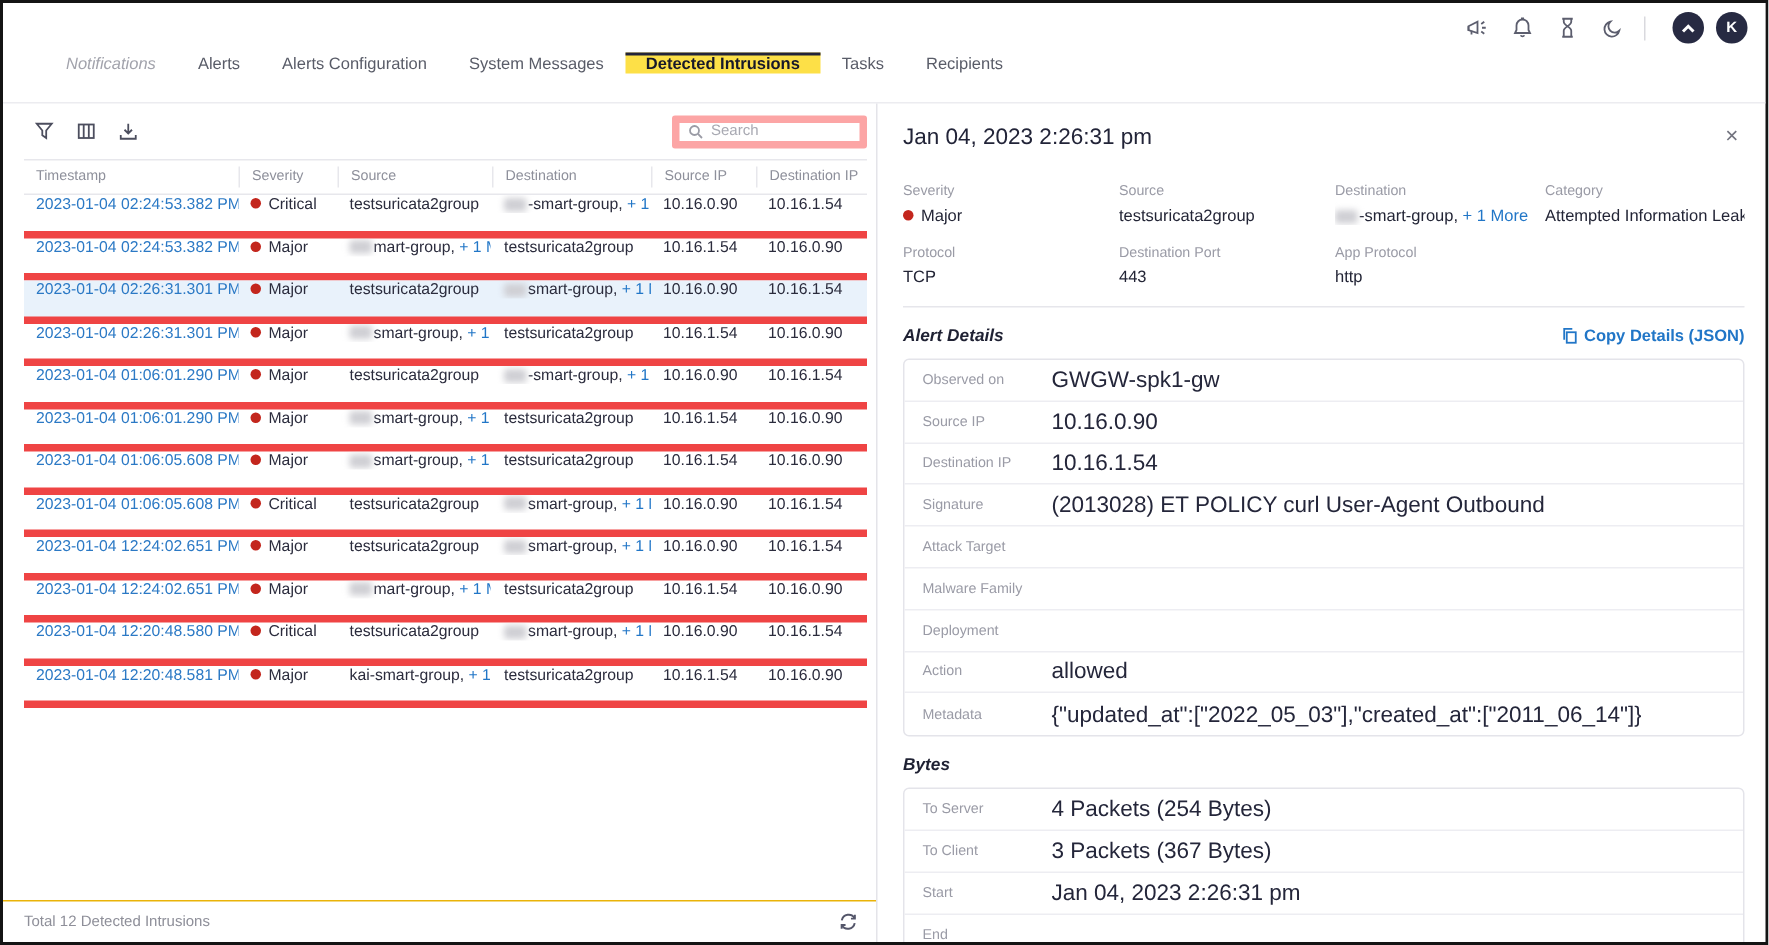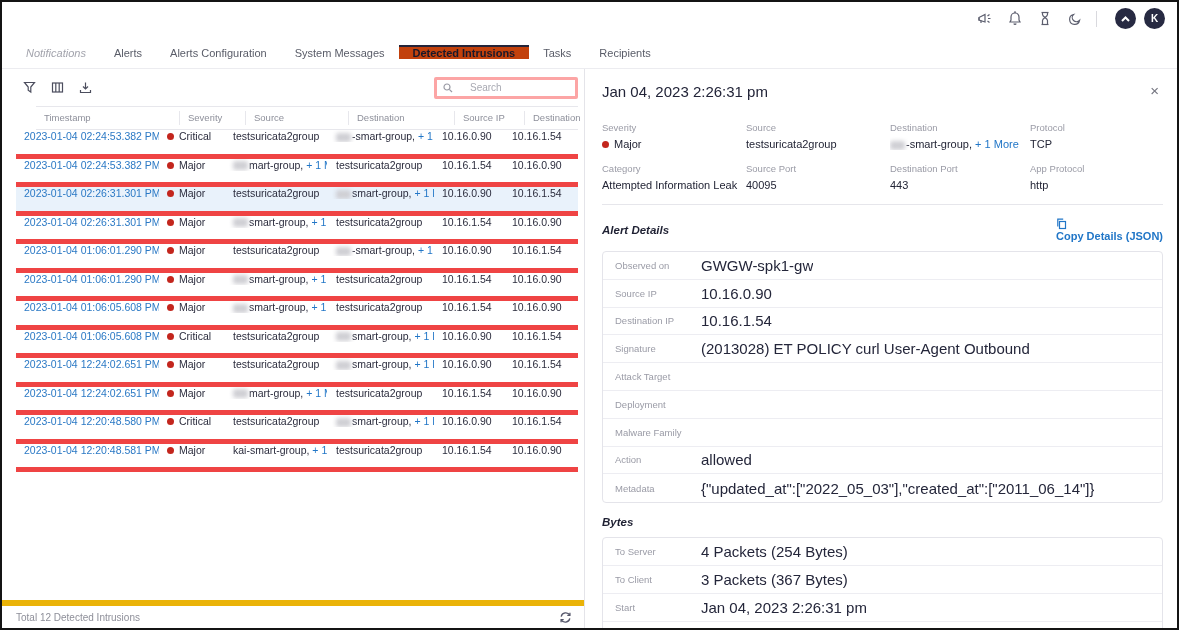--- a/index.html
+++ b/index.html
@@ -8,77 +8,77 @@
 
   
   .topbar { height:33px; flex:0 0 33px; display:flex; align-items:center; justify-content:flex-end; padding-right:12px; background:#fff; }
   .topbar .icn { width:30px; height:22px; display:flex; align-items:center; justify-content:center; cursor:pointer; }
   .topbar svg { stroke:#5c5e6e; fill:none; stroke-width:1.2; }
   .tb-divider { width:1px; height:16px; background:#d9d9de; margin:0 10px 0 6px; }
   .circle-btn { width:21px; height:21px; border-radius:50%; background:#272a42; color:#fff; display:flex; align-items:center; justify-content:center; margin-left:8px; cursor:pointer; font-size:10px; font-weight:bold; }
   .circle-btn svg { stroke:#fff; stroke-width:2; fill:none; }
 
   
-  .tabstrip { height:34px; flex:0 0 34px; display:flex; align-items:center; border-bottom:1px solid #ececf0; background:#fff; padding-left:10px; }
+  .tabstrip { height:34px; flex:0 0 34px; display:flex; align-items:flex-start; border-bottom:1px solid #ececf0; background:#fff; padding-left:28px; }
   .tab { display:flex; align-items:center; padding:0 14px; font-size:11px; color:#595c68; cursor:pointer; border-top:2px solid transparent; white-space:nowrap; }
   .tab.page { font-style:italic; color:#a2a3ac; }
-  .tab.active { background:#c2410c; color:#17182a; font-weight:bold; border-top:2px solid #23243a; }
+  .tab.active { background:#fde047; color:#17182a; font-weight:bold; border-top:2px solid #23243a; }
 
   
   .main { flex:1 1 auto; display:flex; min-height:0; }
   .list-panel { width:583px; flex:0 0 583px; border-right:1px solid #e4e4e9; display:flex; flex-direction:column; min-height:0; }
   .detail-panel { flex:1 1 auto; min-width:0; overflow:hidden; padding:14px 14px 0 17px; position:relative; }
 
   
   .list-toolbar { height:37px; flex:0 0 37px; display:flex; align-items:center; padding:0 6px 0 14px; }
   .tool-icn { width:26px; height:22px; display:flex; align-items:center; justify-content:center; cursor:pointer; margin-right:2px; }
   .tool-icn svg { stroke:#4c4e5e; fill:none; stroke-width:1.2; }
-  .search-box { margin-left:auto; width:144px; height:22px; border:3px solid #fca5a5; border-radius:2px; display:flex; align-items:center; padding:0 6px; background:#fff;gap:12px; }
+  .search-box { margin-left:auto; width:130px; height:22px; border:5px solid #fca5a5; border-radius:2px; display:flex; align-items:center; padding:0 6px; background:#fff; }
   .search-box svg { stroke:#9a9ba5; fill:none; stroke-width:1.2; flex:0 0 auto; }
   .search-box input { border:none; outline:none; width:100%; font-size:10px; margin-left:5px; color:#444; font-family:"Liberation Sans", sans-serif; }
   .search-box input::placeholder { color:#a8a9b2; }
 
   
   .table-wrap { flex:1 1 auto; min-height:0; overflow:hidden; padding:0 6px 0 14px; }
-  .thead { display:flex; height:24px; align-items:center; border-top:1px solid #e7e7ec; border-bottom:1px solid #e7e7ec;margin-left:20px; }
+  .thead { display:flex; height:24px; align-items:center; border-top:1px solid #e7e7ec; border-bottom:1px solid #e7e7ec; }
   .th { font-size:9.5px; color:#8e909b; padding-left:8px; border-left:1px solid #e7e7ec; height:14px; line-height:14px; overflow:hidden; white-space:nowrap; }
   .th:first-child { border-left:none; }
   .trow { display:flex; height:28.5px; align-items:flex-start; border-bottom:5px solid #ef4444; cursor:pointer; }
   .trow.selected { background:#e9f2fb; }
   .td { font-size:10.5px; color:#2b2c3d; padding-left:8px; overflow:hidden; white-space:nowrap; }
   .c-ts { width:143px; flex:0 0 143px; }
   .c-sev { width:66px; flex:0 0 66px; }
   .c-src { width:103px; flex:0 0 103px; }
   .c-dst { width:106px; flex:0 0 106px; }
   .c-sip { width:70px; flex:0 0 70px; }
   .c-dip { width:75px; flex:0 0 75px; }
   .ts-link { color:#2b79c5; text-decoration:none; }
   .sev-dot { display:inline-block; width:7px; height:7px; border-radius:50%; background:#c3261d; margin-right:5px; }
   .redact { display:inline-block; width:15px; height:9px; background:#cfcfd4; border-radius:2px; filter:blur(2px); margin-right:1px; vertical-align:middle; }
   .more-link { color:#2176c7; cursor:pointer; white-space:nowrap; }
   .trow .more-link { display:inline-block; max-width:21px; overflow:hidden; vertical-align:bottom; }
 
   
-  .list-footer { flex:0 0 28px; border-top:6px solid #eab308; display:flex; align-items:center; padding:0 12px 0 14px; }
+  .list-footer { flex:0 0 28px; border-top:1px solid #eab308; display:flex; align-items:center; padding:0 12px 0 14px; }
   .total-label { font-size:10px; color:#8e8f99; }
   .refresh-btn { margin-left:auto; cursor:pointer; display:flex; align-items:center; }
   .refresh-btn svg { stroke:#54566a; fill:none; stroke-width:1.3; }
 
   
   .detail-title-row { display:flex; align-items:flex-start; }
   .detail-title { font-size:15px; color:#222438; }
   .close-btn { margin-left:auto; color:#73747f; font-size:15px; cursor:pointer; line-height:15px; padding:0 4px; }
   .summary { display:grid; grid-template-columns:144px 144px 140px 1fr; margin-top:22px; }
   .sum-cell { margin-bottom:13px; overflow:hidden; white-space:nowrap; }
   .sum-label { font-size:9.5px; color:#9a9ba6; margin-bottom:5px; }
   .sum-value { font-size:11px; color:#232536; }
   .divider { border-bottom:1px solid #e6e6eb; margin-top:0px; }
   .section-head { display:flex; align-items:center; margin:13px 0 9px 0; }
   .section-title { font-size:11.5px; font-weight:bold; color:#1f2133;font-style:italic; }
-  .copy-link { margin-left:auto; display:flex; align-items:flex-start; color:#2176c7; font-size:11px; font-weight:bold; cursor:pointer;flex-direction:column; }
+  .copy-link { margin-left:auto; display:flex; align-items:flex-end; color:#2176c7; font-size:11px; font-weight:bold; cursor:pointer; }
   .copy-link svg { stroke:#2176c7; fill:none; stroke-width:1.2; margin-right:4px; }
   .card { border:1px solid #e4e4ea; border-radius:4px; background:#fff; }
   .card-row { display:flex; align-items:center; height:27.8px; border-bottom:1px solid #ededf2; padding-left:12px; }
   .card-row:last-child { border-bottom:none; }
   .card-label { width:86px; flex:0 0 86px; font-size:9.5px; color:#9a9ba6; }
   .card-value { font-size:15px; color:#24263a; white-space:nowrap; overflow:hidden; }
 </style>
 </head>
 <body>
 
@@ -299,30 +299,26 @@
           </div>
           <div class="sum-cell">
             <div class="sum-label">Source</div>
             <div class="sum-value">testsuricata2group</div>
           </div>
           <div class="sum-cell">
             <div class="sum-label">Destination</div>
             <div class="sum-value"><span class="redact"></span><span>-smart-group, </span><span class="more-link">+ 1 More</span></div>
           </div>
           <div class="sum-cell">
+            <div class="sum-label">Category</div>
+            <div class="sum-value">Attempted Information Leak</div>
+          </div>
+          <div class="sum-cell">
             <div class="sum-label">Protocol</div>
             <div class="sum-value">TCP</div>
-          </div>
-          <div class="sum-cell">
-            <div class="sum-label">Category</div>
-            <div class="sum-value">Attempted Information Leak</div>
-          </div>
-          <div class="sum-cell">
-            <div class="sum-label">Source Port</div>
-            <div class="sum-value">40095</div>
           </div>
           <div class="sum-cell">
             <div class="sum-label">Destination Port</div>
             <div class="sum-value">443</div>
           </div>
           <div class="sum-cell">
             <div class="sum-label">App Protocol</div>
             <div class="sum-value">http</div>
           </div>
         </div>
@@ -353,28 +349,28 @@
           </div>
           <div class="card-row">
             <div class="card-label">Signature</div>
             <div class="card-value">(2013028) ET POLICY curl User-Agent Outbound</div>
           </div>
           <div class="card-row">
             <div class="card-label">Attack Target</div>
             <div class="card-value"></div>
           </div>
           <div class="card-row">
+            <div class="card-label">Malware Family</div>
+            <div class="card-value"></div>
+          </div>
+          <div class="card-row">
             <div class="card-label">Deployment</div>
             <div class="card-value"></div>
           </div>
           <div class="card-row">
-            <div class="card-label">Malware Family</div>
-            <div class="card-value"></div>
-          </div>
-          <div class="card-row">
             <div class="card-label">Action</div>
             <div class="card-value">allowed</div>
           </div>
           <div class="card-row">
             <div class="card-label">Metadata</div>
             <div class="card-value">{"updated_at":["2022_05_03"],"created_at":["2011_06_14"]}</div>
           </div>
         </div>
 
       <div class="section-head">

